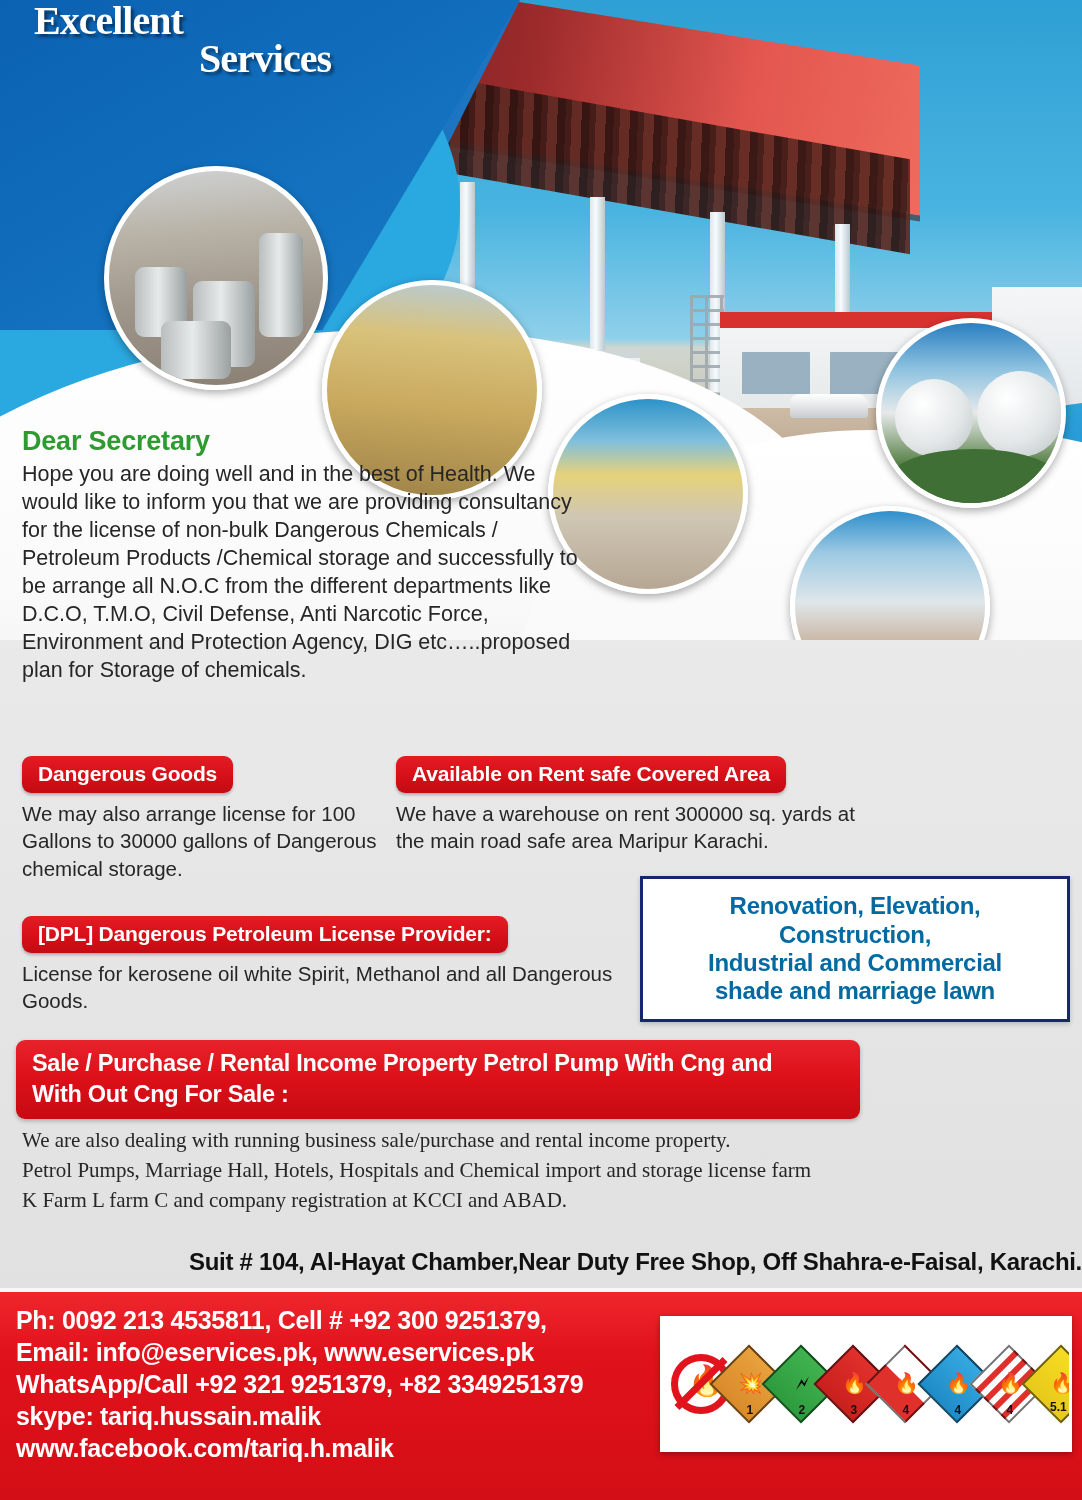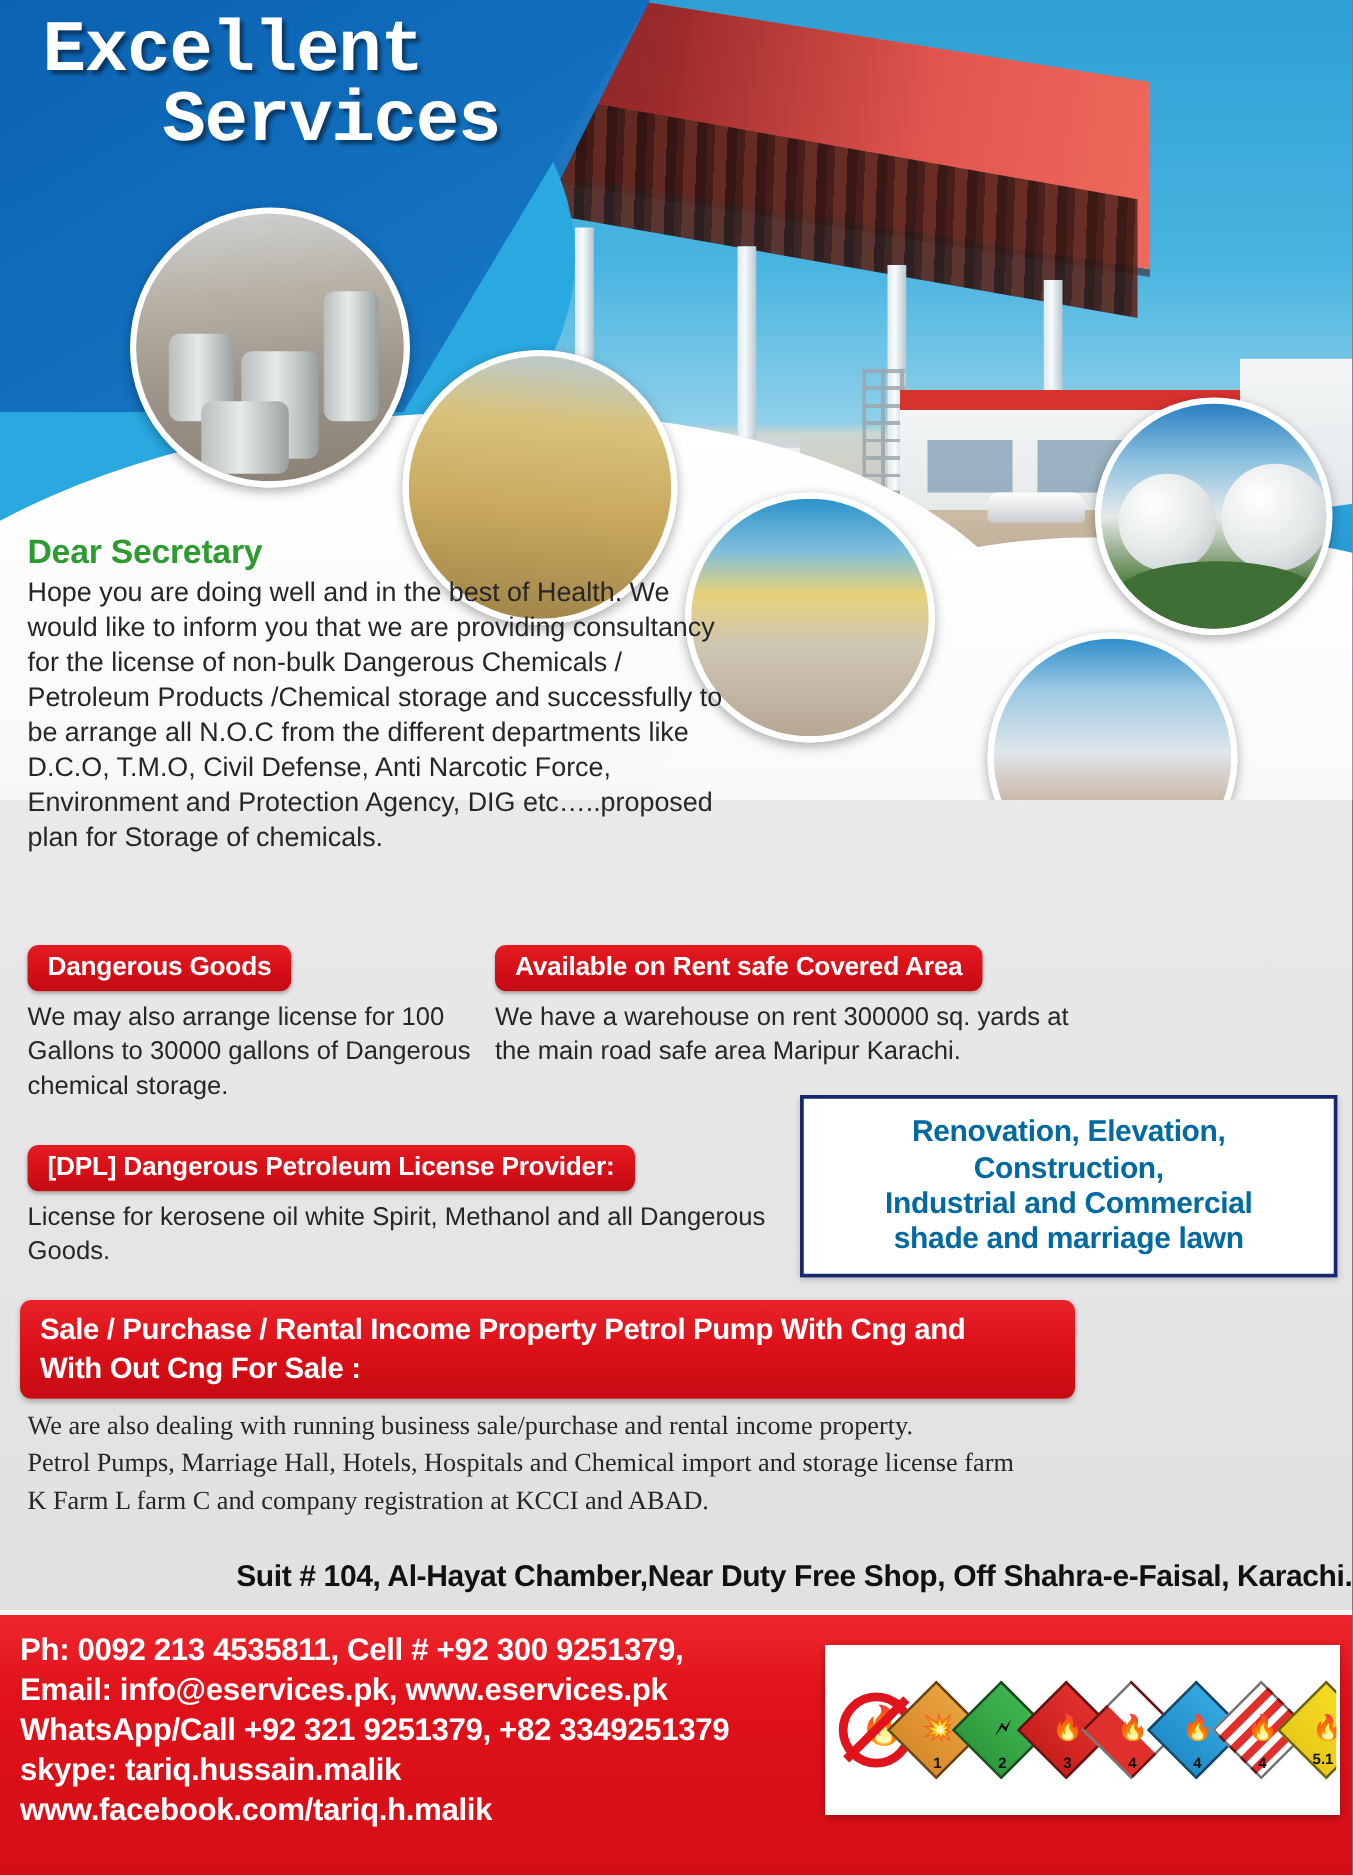--- a/index.html
+++ b/index.html
@@ -122,24 +122,24 @@
     clip-path:polygon(0 36%, 100% 0, 100% 62%, 0 96%);
   }
   .green-band {
     position:absolute; left:600px; top:430px; width:560px; height:180px;
     background:#3aa03a;
     clip-path:polygon(0 40%, 100% 4%, 100% 12%, 0 50%);
     opacity:.9;
   }
 
   .title {
-    position:absolute; left:34px; top:14px; width:440px;
+    position:absolute; left:34px; top:2px; width:440px;
     color:#ffffff;
-    font-family:Liberation Mono, monospace;
-    font-weight:bold; font-size:58px; line-height:.96;
+    font-family:Liberation Serif, serif;
+    font-weight:bold; font-size:40px; line-height:.96;
     letter-spacing:-1px;
     text-shadow:3px 3px 3px rgba(0,0,0,.45);
   }
   .title .l2 { padding-left:22px; display:block;text-align:center; }
 
   
   .bubble {
     position:absolute; border-radius:50%;
     border:5px solid #ffffff;
     box-shadow:0 3px 9px rgba(0,0,0,.33);

